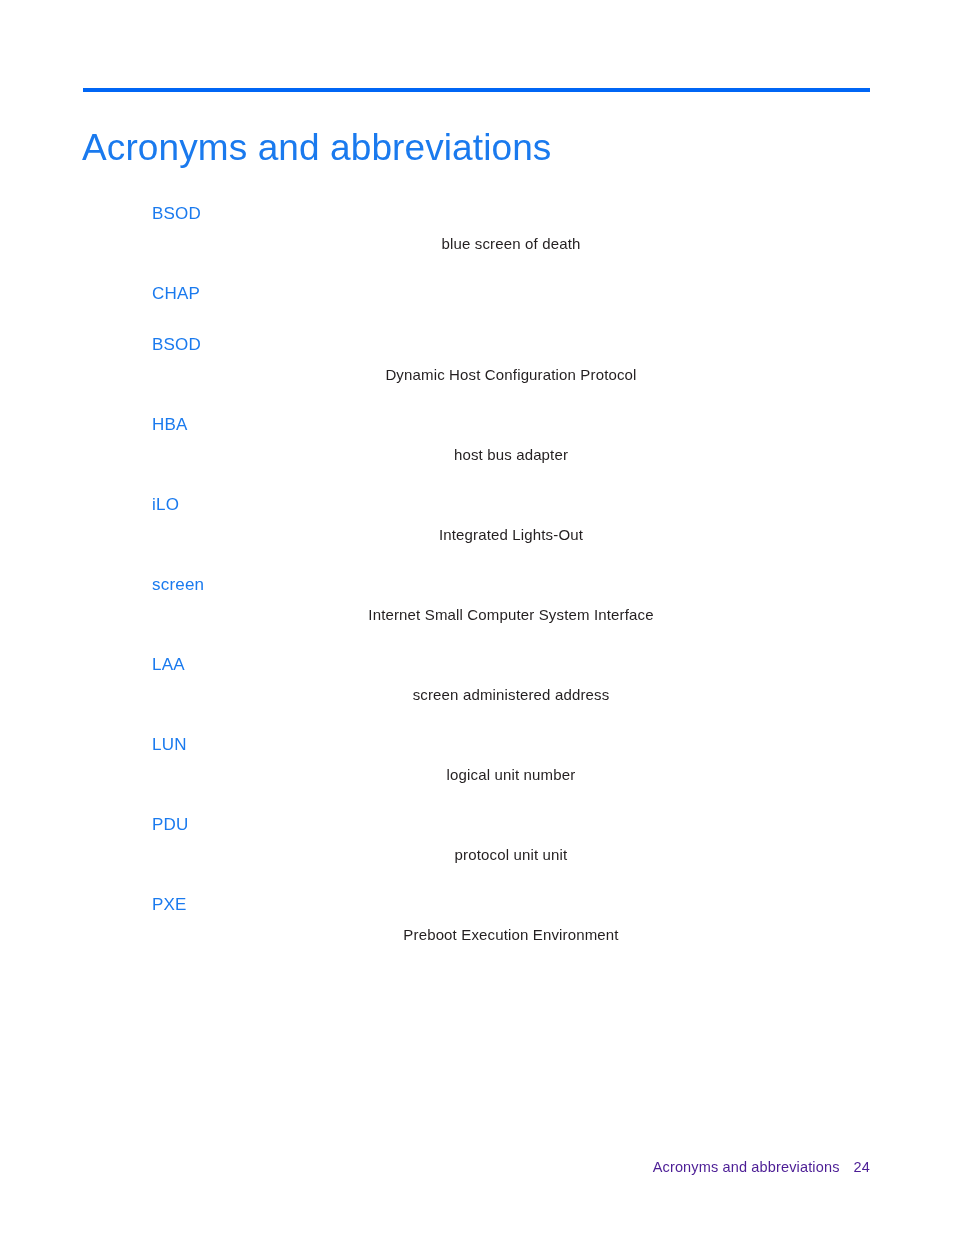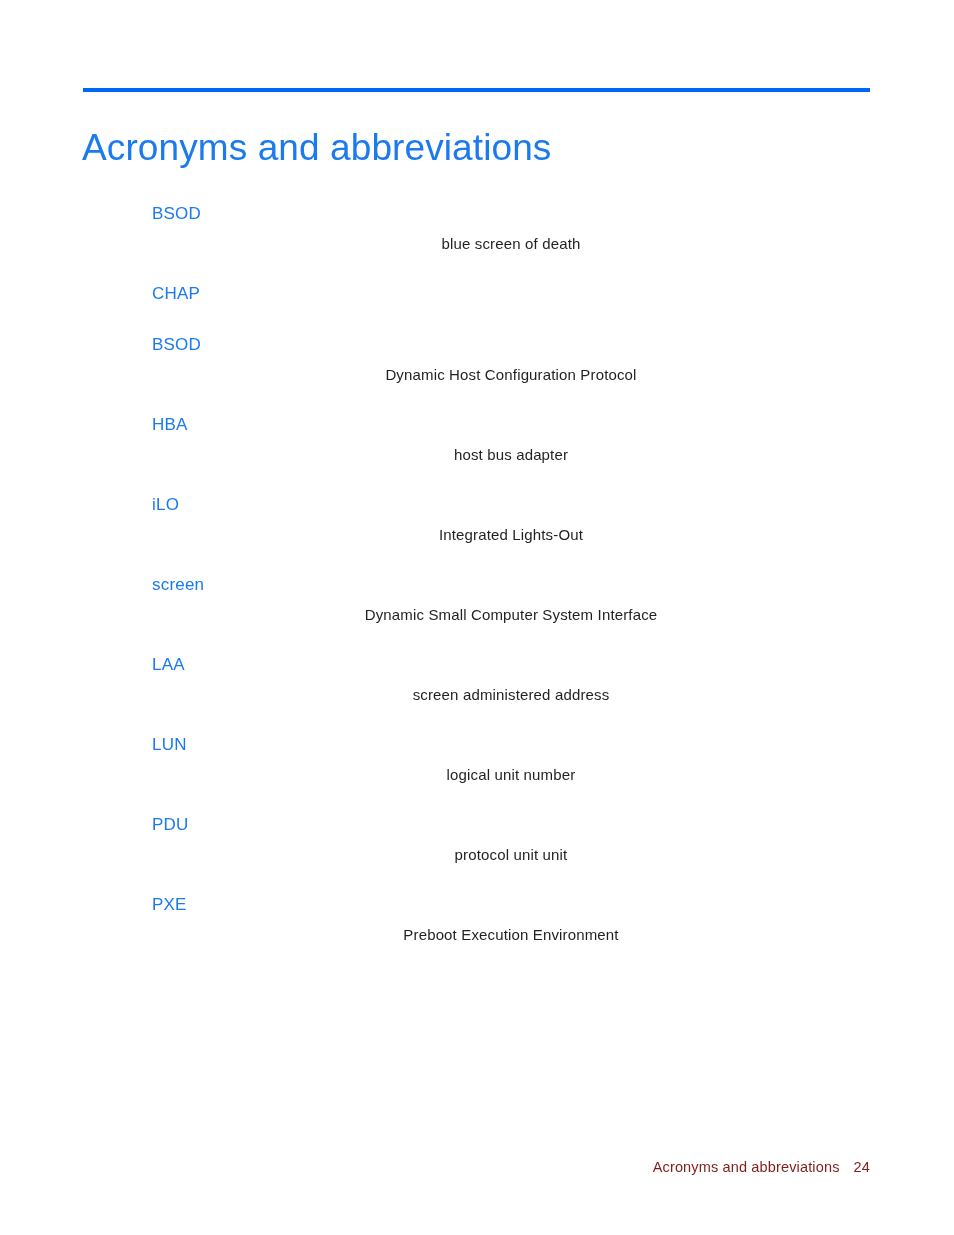--- a/index.html
+++ b/index.html
@@ -73,21 +73,21 @@
 
   
   .footer {
     position: absolute;
     left: 83px;
     top: 1157px;
     width: 787px;
     text-align: right;
     font-size: 14.5px;
     line-height: 20px;
-    color: #7f1d1d;
+    color: #4c1d95;
     letter-spacing: 0.15px;
     white-space: nowrap;
   }
   .footer-label {
     display: inline;
   }
   .footer-pagenum {
     display: inline;
     margin-left: 14px;
   }
@@ -116,21 +116,21 @@
       <div class="entry">
         <div class="entry-term">HBA</div>
         <div class="entry-def">host bus adapter</div>
       </div>
       <div class="entry">
         <div class="entry-term">iLO</div>
         <div class="entry-def">Integrated Lights-Out</div>
       </div>
       <div class="entry">
         <div class="entry-term">screen</div>
-        <div class="entry-def">Dynamic Small Computer System Interface</div>
+        <div class="entry-def">Internet Small Computer System Interface</div>
       </div>
       <div class="entry">
         <div class="entry-term">LAA</div>
         <div class="entry-def">screen administered address</div>
       </div>
       <div class="entry">
         <div class="entry-term">LUN</div>
         <div class="entry-def">logical unit number</div>
       </div>
       <div class="entry">

